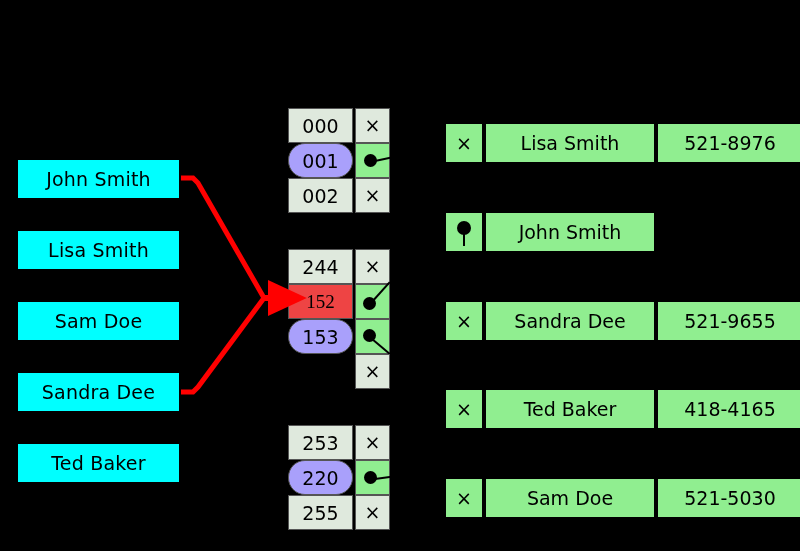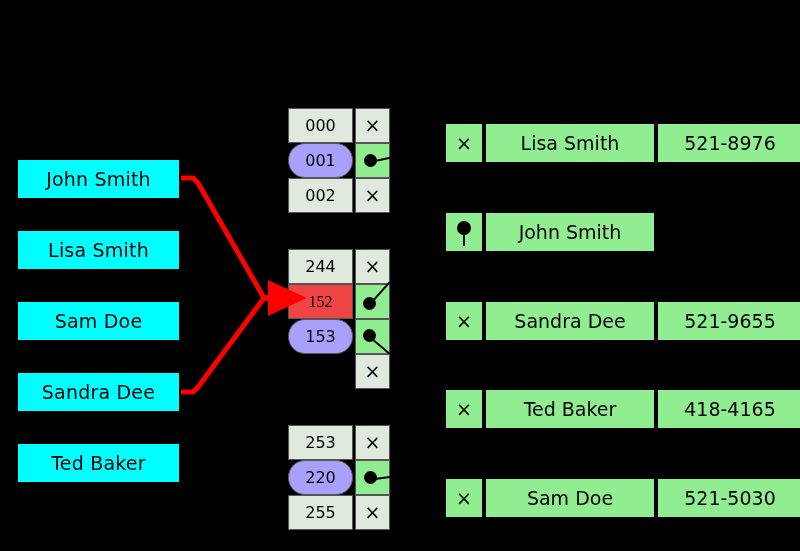--- a/index.html
+++ b/index.html
@@ -48,21 +48,21 @@
     top: 0;
     width: 65px;
     height: 35px;
     box-sizing: border-box;
     border: 1px solid #555555;
     background: #dfe9dd;
     color: #000000;
     display: flex;
     align-items: center;
     justify-content: center;
-    font-size: 16px;
+    font-size: 19px;
   }
   .idx-cell.hl-blue { background: #a9a0fb; border-radius: 17px; }
   .idx-cell.hl-red  { background: #ee4444; font-family: Liberation Serif, serif; }
 
   .flag-cell {
     position: absolute;
     left: 67px;
     top: 0;
     width: 35px;
     height: 35px;

